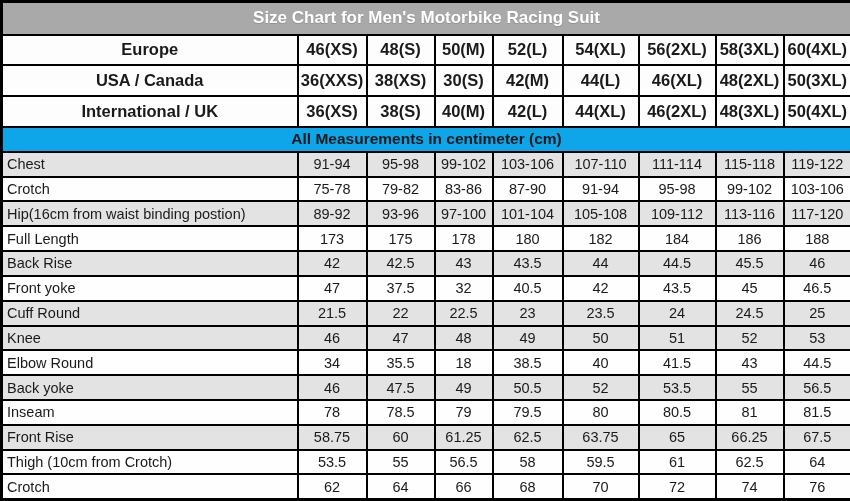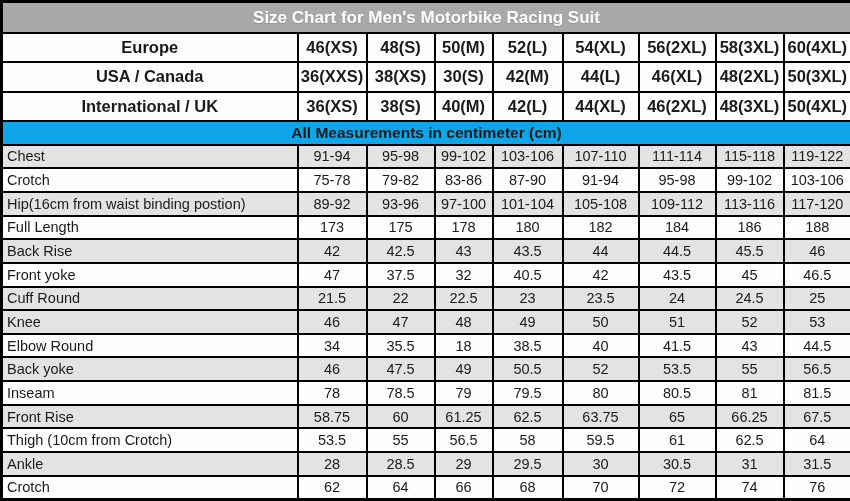--- a/index.html
+++ b/index.html
@@ -261,31 +261,20 @@
         <td class="m-label">Thigh (10cm from Crotch)</td>
         <td class="m-cell">53.5</td>
         <td class="m-cell">55</td>
         <td class="m-cell">56.5</td>
         <td class="m-cell">58</td>
         <td class="m-cell">59.5</td>
         <td class="m-cell">61</td>
         <td class="m-cell">62.5</td>
         <td class="m-cell">64</td>
       </tr>
-      <tr class="m-row shaded">
-        <td class="m-label">Ankle</td>
-        <td class="m-cell">28</td>
-        <td class="m-cell">28.5</td>
-        <td class="m-cell">29</td>
-        <td class="m-cell">29.5</td>
-        <td class="m-cell">30</td>
-        <td class="m-cell">30.5</td>
-        <td class="m-cell">31</td>
-        <td class="m-cell">31.5</td>
-      </tr>
       <tr class="m-row">
         <td class="m-label">Crotch</td>
         <td class="m-cell">62</td>
         <td class="m-cell">64</td>
         <td class="m-cell">66</td>
         <td class="m-cell">68</td>
         <td class="m-cell">70</td>
         <td class="m-cell">72</td>
         <td class="m-cell">74</td>
         <td class="m-cell">76</td>

